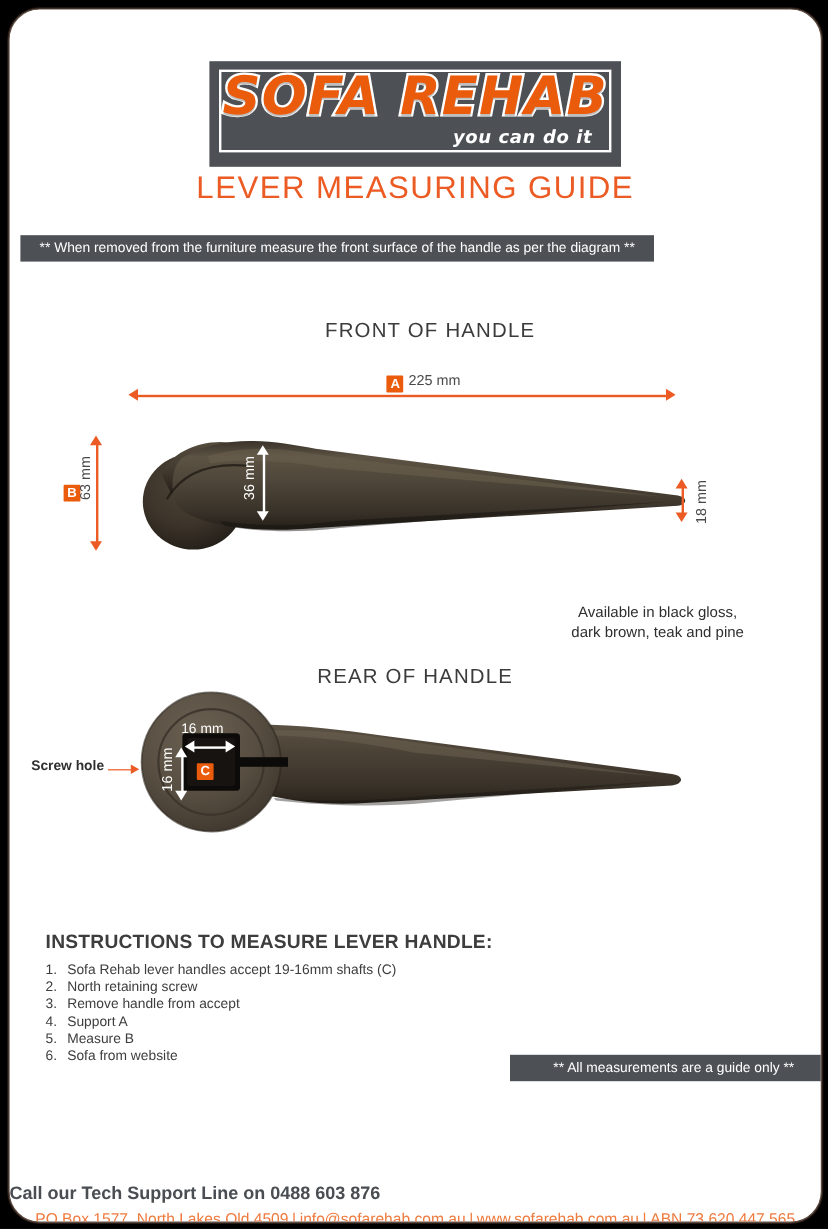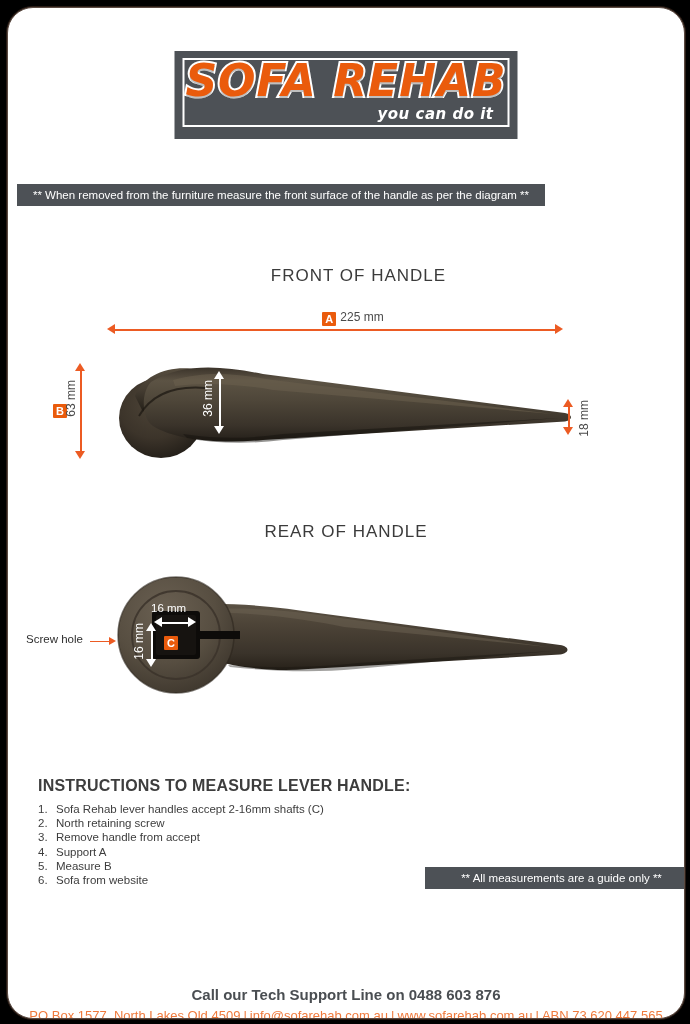--- a/index.html
+++ b/index.html
@@ -53,31 +53,32 @@
     text-align:center;
     font-size:26px;letter-spacing:1.2px;
     color:#ec5b23;font-weight:400;
   }
 
   
   .banner{
     position:absolute;height:22px;line-height:22px;
     background:#4d5156;color:#ffffff;
     font-size:11.5px;
+    margin-top:12px;
   }
   .banner-top{left:9px;top:176px;width:528px;text-align:center;}
   .banner-bottom{left:417px;top:859px;width:273px;text-align:center;}
 
   
   .sec-head{
     position:absolute;left:0;right:0;text-align:center;
     font-size:17px;letter-spacing:1px;color:#3b3b3b;
   }
   .sec-front{top:258px;padding-left:25px;}
-  .sec-rear{top:514px;}
+  .sec-rear{top:546px;}
 
   
   .dim-a-label{
     position:absolute;left:0;width:690px;top:302px;text-align:center;
     font-size:12px;color:#4a4a4a;
   }
   .badge{
     display:inline-block;
     background:#ea5b0c;color:#fff;
     font-weight:bold;font-size:11px;
@@ -126,21 +127,21 @@
   
   .handle-front{position:absolute;left:105px;top:348px;width:460px;height:105px;}
   .handle-rear{position:absolute;left:100px;top:565px;width:465px;height:130px;}
 
   .note-avail{
     position:absolute;left:420px;top:494px;width:240px;
     text-align:center;font-size:12.5px;color:#2f2f2f;line-height:1.35;
   }
 
   .screw-label{
-    position:absolute;left:18px;top:625px;font-size:11.5px;color:#2f2f2f;
+    position:absolute;left:18px;top:625px;font-size:11.5px;color:#2f2f2f;font-weight:bold;
   }
   .screw-arrow{
     position:absolute;left:82px;top:629px;width:26px;height:9px;
   }
   .screw-arrow .bar{position:absolute;left:0;right:6px;top:3.6px;height:1.6px;background:#ec5b23;}
   .screw-arrow .tip{position:absolute;right:0;top:0;width:0;height:0;
     border-top:4.5px solid transparent;border-bottom:4.5px solid transparent;
     border-left:7px solid #ec5b23;}
 
   
@@ -154,40 +155,41 @@
     font-size:11.5px;color:#3d3d3d;
   }
   .instr-list li{
     height:14.2px;line-height:14.2px;
     padding-left:18px;position:relative;
   }
   .instr-list li .num{position:absolute;left:0;}
 
   
   .foot-phone{
-    position:absolute;left:0;right:0;top:978px;text-align:center;
+    position:absolute;left:0;right:0;top:978px;text-align:left;
     font-size:15px;font-weight:bold;color:#4a4e52;
   }
   .foot-line{
     position:absolute;left:0;right:0;top:1000px;text-align:center;
     font-size:13px;color:#ef7a3d;
   }
   .foot-line .sep{color:#ef7a3d;padding:0 3px;}
 </style>
 </head>
 <body>
 
 <div class="page">
 
   <div class="logo-wrap">
     <div class="logo-inner"></div>
     <div class="logo-text">SOFA REHAB</div>
     <div class="logo-sub">you can do it</div>
   </div>
 
+  <div class="title">LEVER MEASURING GUIDE</div>
 
   <div class="banner banner-top">** When removed from the furniture measure the front surface of the handle as per the diagram **</div>
 
   <div class="sec-head sec-front">FRONT OF HANDLE</div>
 
   <div class="dim-a-label">
     <span class="badge">A</span><span>225 mm</span>
   </div>
 
   <div class="arrow-h" style="left:99px;top:316px;width:456px;">
@@ -245,20 +247,24 @@
   </div>
   <div class="vlabel white" style="left:193px;top:372px;">36 mm</div>
 
   <div class="arrow-v" style="left:555px;top:391px;height:36px;">
     <div class="tipT"></div>
     <div class="bar"></div>
     <div class="tipB"></div>
   </div>
   <div class="vlabel" style="left:569px;top:392px;">18 mm</div>
 
+  <div class="note-avail">
+    <div>Available in black gloss,</div>
+    <div>dark brown, teak and pine</div>
+  </div>
 
   <div class="sec-head sec-rear">REAR OF HANDLE</div>
 
   <svg class="handle-rear" viewBox="0 0 465 130">
     <defs>
       <linearGradient id="rleverG" x1="0" y1="0" x2="0" y2="1">
         <stop offset="0%" stop-color="#5b5244"></stop>
         <stop offset="35%" stop-color="#4b4236"></stop>
         <stop offset="75%" stop-color="#3a332a"></stop>
         <stop offset="100%" stop-color="#272119"></stop>
@@ -301,21 +307,21 @@
   <span class="badge" style="position:absolute;left:156px;top:628px;">C</span>
 
   <div class="screw-label">Screw hole</div>
   <div class="screw-arrow">
     <div class="bar"></div>
     <div class="tip"></div>
   </div>
 
   <div class="instr-title">INSTRUCTIONS TO MEASURE LEVER HANDLE:</div>
   <ol class="instr-list">
-    <li><span class="num">1.</span><span>Sofa Rehab lever handles accept 2-16mm shafts (C)</span></li>
+    <li><span class="num">1.</span><span>Sofa Rehab lever handles accept 19-16mm shafts (C)</span></li>
     <li><span class="num">2.</span><span>North retaining screw</span></li>
     <li><span class="num">3.</span><span>Remove handle from accept</span></li>
     <li><span class="num">4.</span><span>Support A</span></li>
     <li><span class="num">5.</span><span>Measure B</span></li>
     <li><span class="num">6.</span><span>Sofa from website</span></li>
   </ol>
 
   <div class="banner banner-bottom">** All measurements are a guide only **</div>
 
   <div class="foot-phone">Call our Tech Support Line on 0488 603 876</div>

